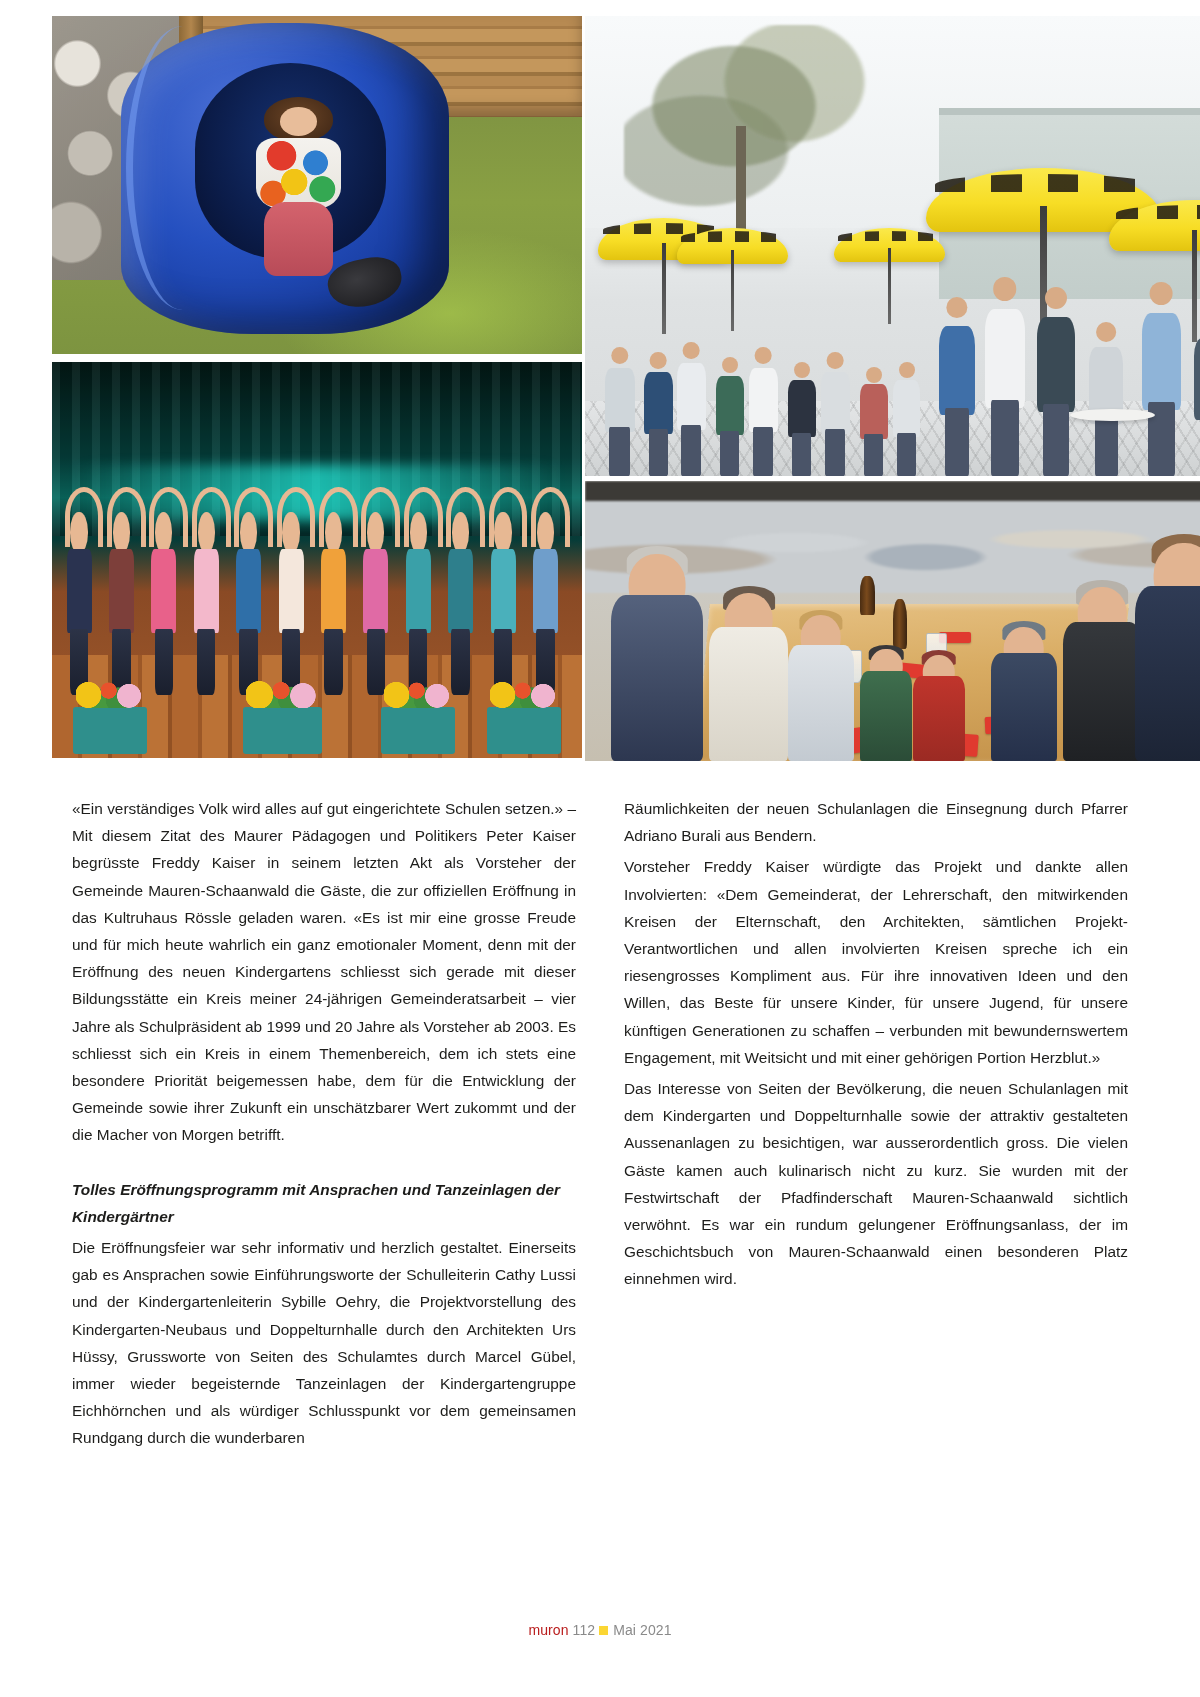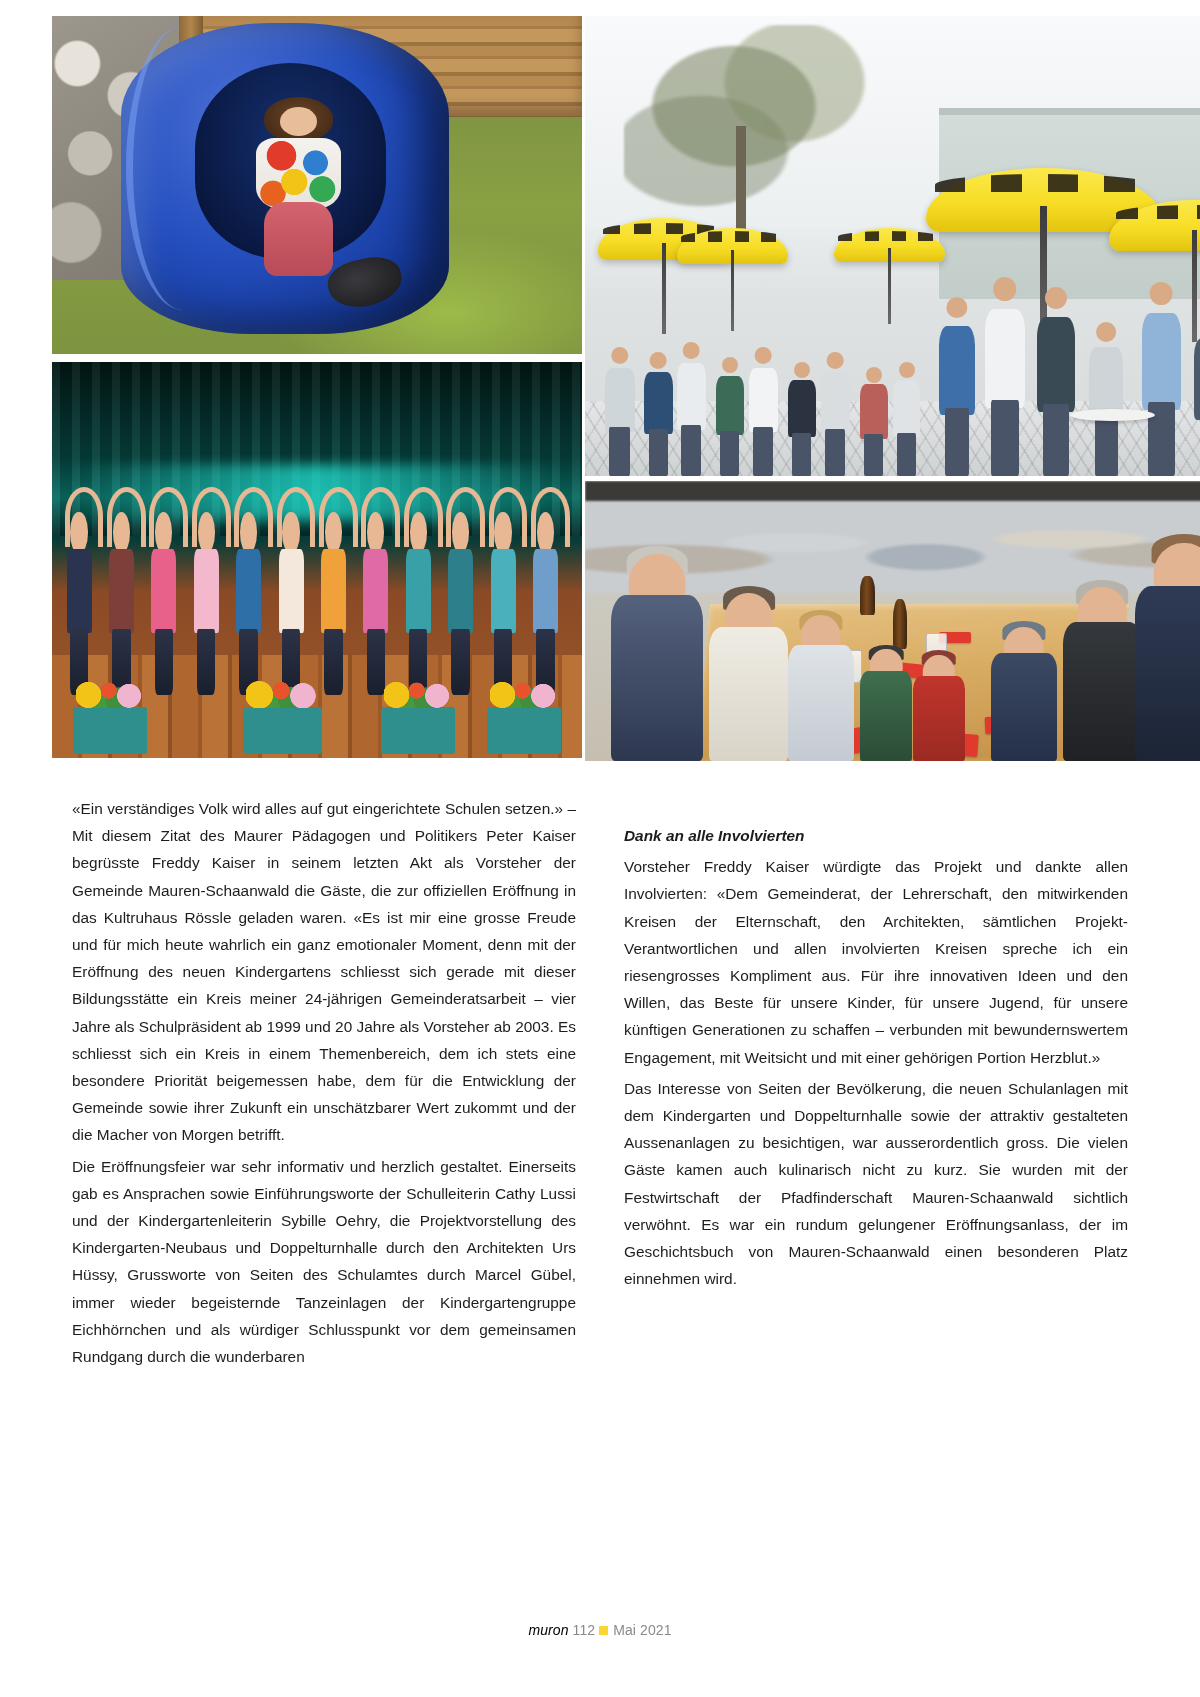--- a/index.html
+++ b/index.html
@@ -334,22 +334,21 @@
     position: absolute;
     left: 0;
     top: 1622px;
     width: 1200px;
     text-align: center;
     font-size: 14px;
     color: #8a8a8a;
     letter-spacing: .1px;
   }
   .footer .brand {
-    font-style: italic;
-    color: #000000;
+    color: #b91c1c;
   }
   .footer .pagenum { color: #8a8a8a; }
   .footer .sq {
     display: inline-block;
     width: 9px; height: 9px;
     background: #FBD633;
     margin: 0 5px 0 4px;
     vertical-align: baseline;
     position: relative;
     top: 0px;
@@ -627,25 +626,26 @@
       </div>
 
   </figure>
 
 </div>
 
 <div class="article">
 
   <div class="col">
     <p>«Ein verständiges Volk wird alles auf gut eingerichtete Schulen setzen.» – Mit diesem Zitat des Maurer Pädagogen und Politikers Peter Kaiser begrüsste Freddy Kaiser in seinem letzten Akt als Vorsteher der Gemeinde Mauren-Schaanwald die Gäste, die zur offiziellen Eröffnung in das Kultruhaus Rössle geladen waren. «Es ist mir eine grosse Freude und für mich heute wahrlich ein ganz emotionaler Moment, denn mit der Eröffnung des neuen Kindergartens schliesst sich gerade mit dieser Bildungsstätte ein Kreis meiner 24-jährigen Gemeinderatsarbeit – vier Jahre als Schulpräsident ab 1999 und 20 Jahre als Vorsteher ab 2003. Es schliesst sich ein Kreis in einem Themenbereich, dem ich stets eine besondere Priorität beigemessen habe, dem für die Entwicklung der Gemeinde sowie ihrer Zukunft ein unschätzbarer Wert zukommt und der die Macher von Morgen betrifft.</p>
+    <p class="subhead">Tolles Eröffnungsprogramm mit Ansprachen und Tanzeinlagen der Kindergärtner</p>
     <p>Die Eröffnungsfeier war sehr informativ und herzlich gestaltet. Einerseits gab es Ansprachen sowie Einführungsworte der Schulleiterin Cathy Lussi und der Kindergartenleiterin Sybille Oehry, die Projektvorstellung des Kindergarten-Neubaus und Doppelturnhalle durch den Architekten Urs Hüssy, Grussworte von Seiten des Schulamtes durch Marcel Gübel, immer wieder begeisternde Tanzeinlagen der Kindergartengruppe Eichhörnchen und als würdiger Schlusspunkt vor dem gemeinsamen Rundgang durch die wunderbaren</p>
   </div>
 
   <div class="col">
-    <p class="subhead">Dank an alle Involvierten</p>
+    <p>Räumlichkeiten der neuen Schulanlagen die Einsegnung durch Pfarrer Adriano Burali aus Bendern.</p>
     <p>Vorsteher Freddy Kaiser würdigte das Projekt und dankte allen Involvierten: «Dem Gemeinderat, der Lehrerschaft, den mitwirkenden Kreisen der Elternschaft, den Architekten, sämtlichen Projekt-Verantwortlichen und allen involvierten Kreisen spreche ich ein riesengrosses Kompliment aus. Für ihre innovativen Ideen und den Willen, das Beste für unsere Kinder, für unsere Jugend, für unsere künftigen Generationen zu schaffen – verbunden mit bewundernswertem Engagement, mit Weitsicht und mit einer gehörigen Portion Herzblut.»</p>
     <p>Das Interesse von Seiten der Bevölkerung, die neuen Schulanlagen mit dem Kindergarten und Doppelturnhalle sowie der attraktiv gestalteten Aussenanlagen zu besichtigen, war ausserordentlich gross. Die vielen Gäste kamen auch kulinarisch nicht zu kurz. Sie wurden mit der Festwirtschaft der Pfadfinderschaft Mauren-Schaanwald sichtlich verwöhnt. Es war ein rundum gelungener Eröffnungsanlass, der im Geschichtsbuch von Mauren-Schaanwald einen besonderen Platz einnehmen wird.</p>
   </div>
 
 </div>
 
 <div class="footer">
   <span class="brand">muron</span><span>&nbsp;</span><span class="pagenum">112</span><span class="sq" style="background: rgb(251, 214, 51);"></span><span class="issue">Mai 2021</span>
 </div>
 

